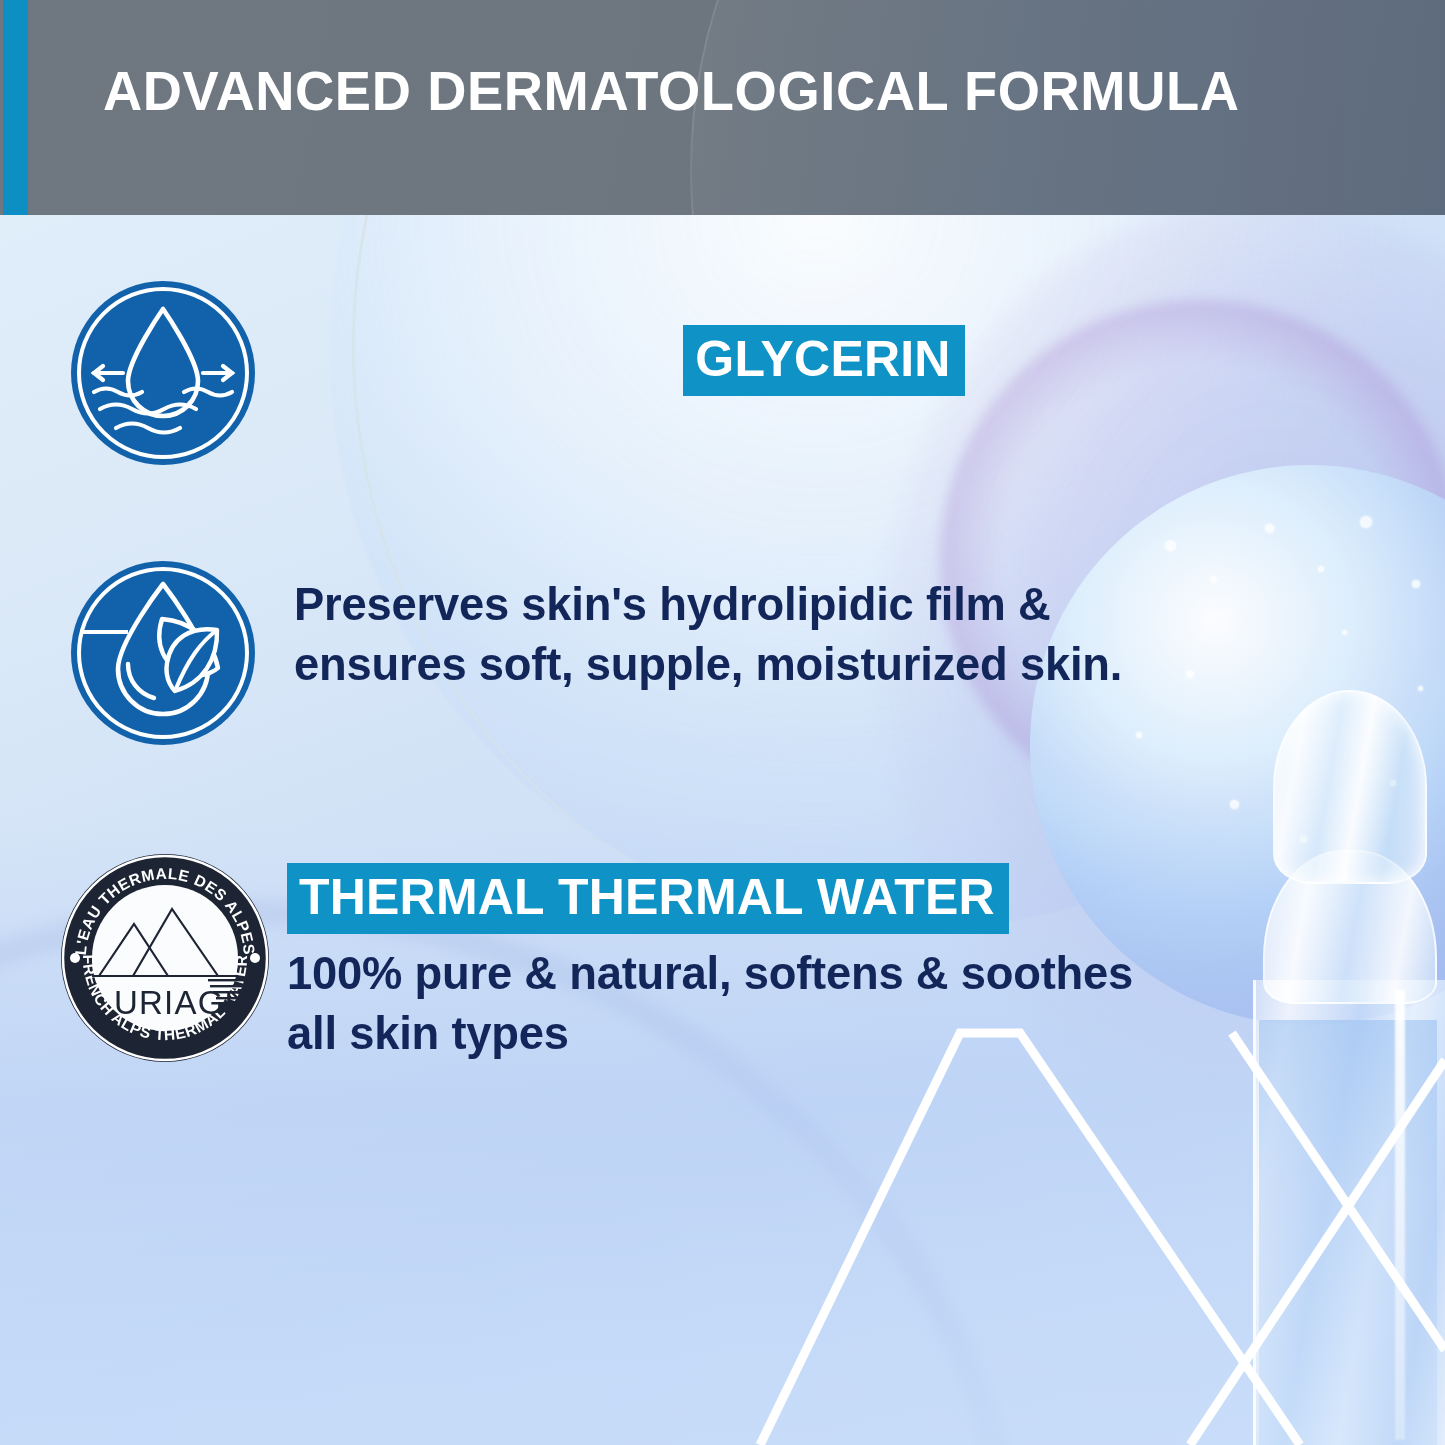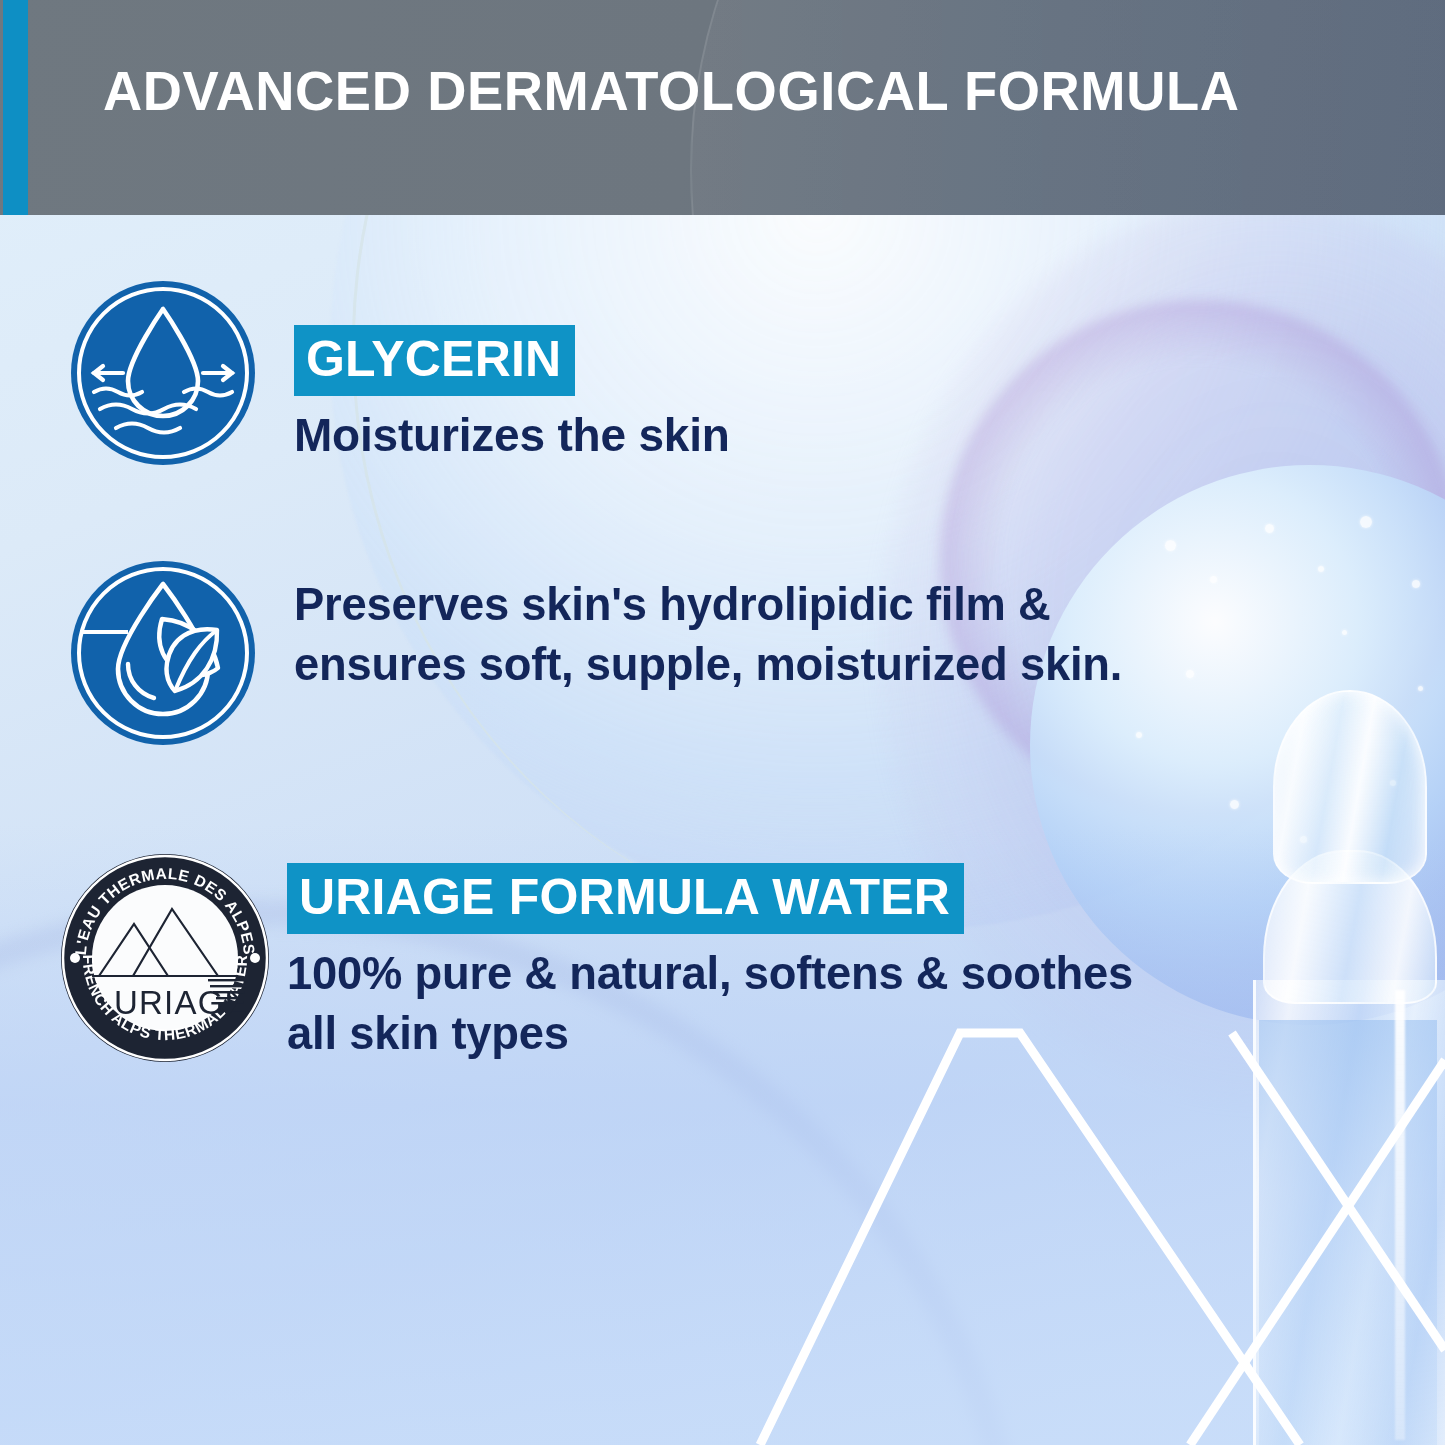--- a/index.html
+++ b/index.html
@@ -240,23 +240,22 @@
           </g>
           <g stroke="#ffffff" stroke-width="4.2" fill="none" stroke-linecap="round">
             <path d="M24 112 q12 -7 24 0 t24 0"></path>
             <path d="M114 112 q12 -7 24 0 t24 0"></path>
             <path d="M30 129 q16 -9 32 0 t32 0 t32 0"></path>
             <path d="M46 148 q16 -9 32 0 t32 0"></path>
           </g>
         </svg>
       </div>
 
-      <div class="f-text" style="left:294px;top:110px;width:1060px;">
+      <div class="f-text" style="left:294px;top:110px;width:1060px;text-align:center;">
         <span class="tag">GLYCERIN</span>
-        <div class="desc">Moisturizes the skin</div>
       </div>
     </div>
 
     <div class="feature" style="left:0;top:0;">
 
       <div class="f-icon" style="left:70px;top:345px;">
         <svg width="186" height="186" viewBox="0 0 186 186">
           <circle cx="93" cy="93" r="92" fill="#1162ab"></circle>
           <circle cx="93" cy="93" r="84" fill="none" stroke="#ffffff" stroke-width="4"></circle>
           <path d="M93 24 C93 24 48 82 48 109 a45 45 0 0 0 90 0 C138 82 93 24 93 24 Z" fill="none" stroke="#ffffff" stroke-width="4.6" stroke-linejoin="round"></path>
@@ -305,20 +304,20 @@
             <rect x="150" y="128" width="40" height="2.4"></rect>
             <rect x="152" y="134" width="36" height="2.4"></rect>
             <rect x="155" y="140" width="30" height="2.4"></rect>
             <rect x="158" y="146" width="24" height="2.4"></rect>
             <polygon points="160,151 180,151 170,166"></polygon>
           </g>
         </svg>
       </div>
 
       <div class="f-text" style="left:287px;top:648px;width:1140px;">
-        <span class="tag">URIAGE FORMULA WATER</span>
+        <span class="tag">THERMAL THERMAL WATER</span>
         <div class="desc cond">100% pure &amp; natural, softens &amp; soothes
 all skin types</div>
       </div>
     </div>
 
   </div>
 </div>
 
 </body></html>

